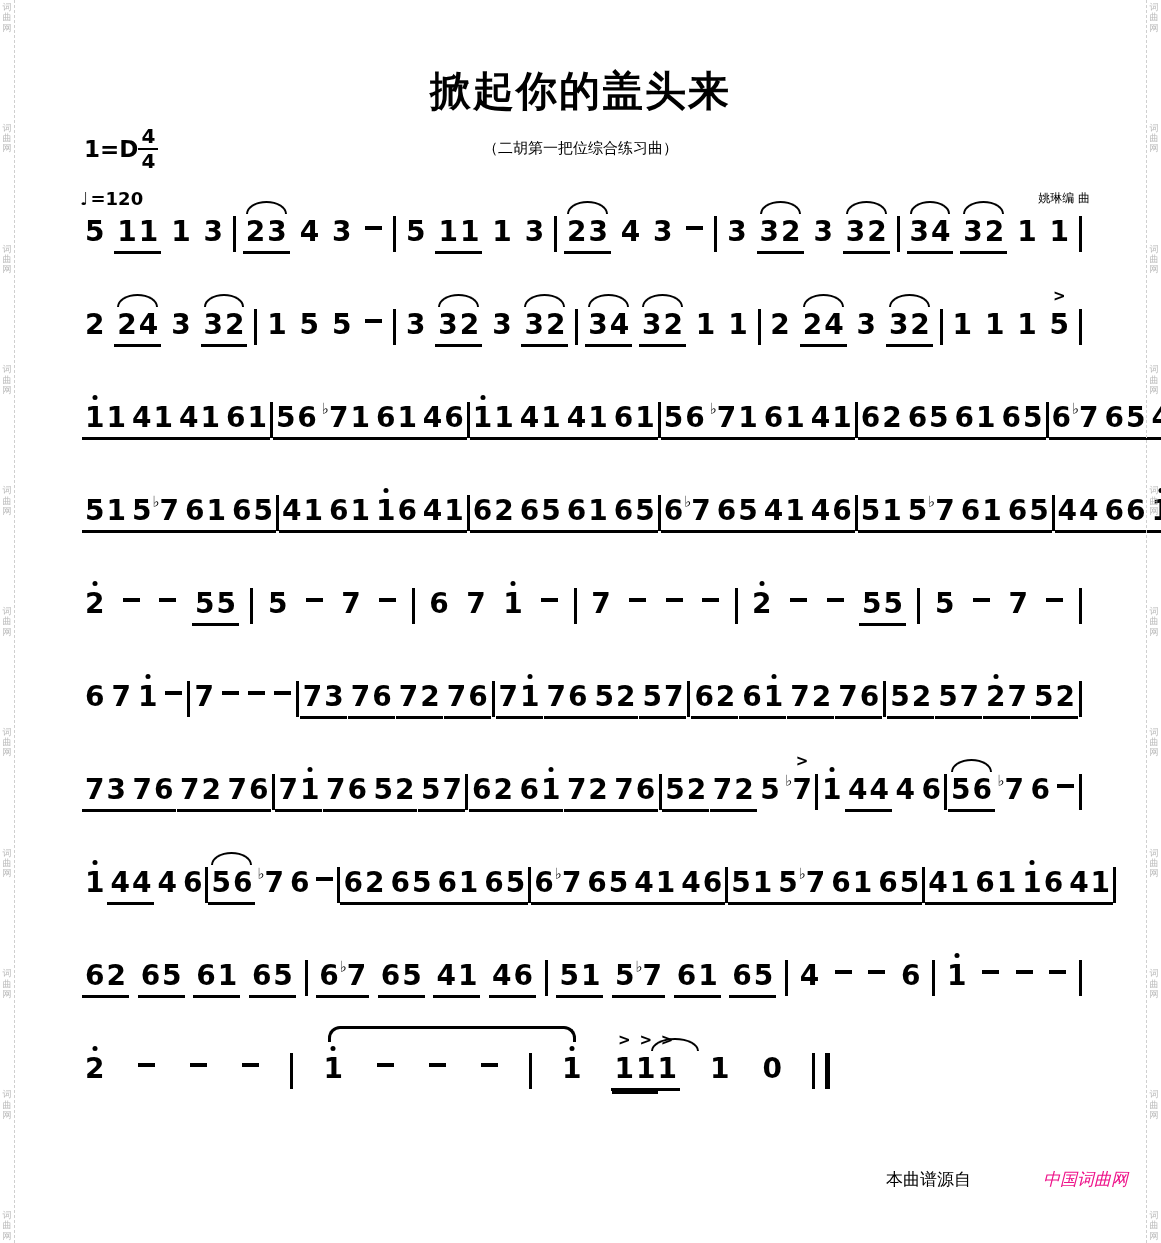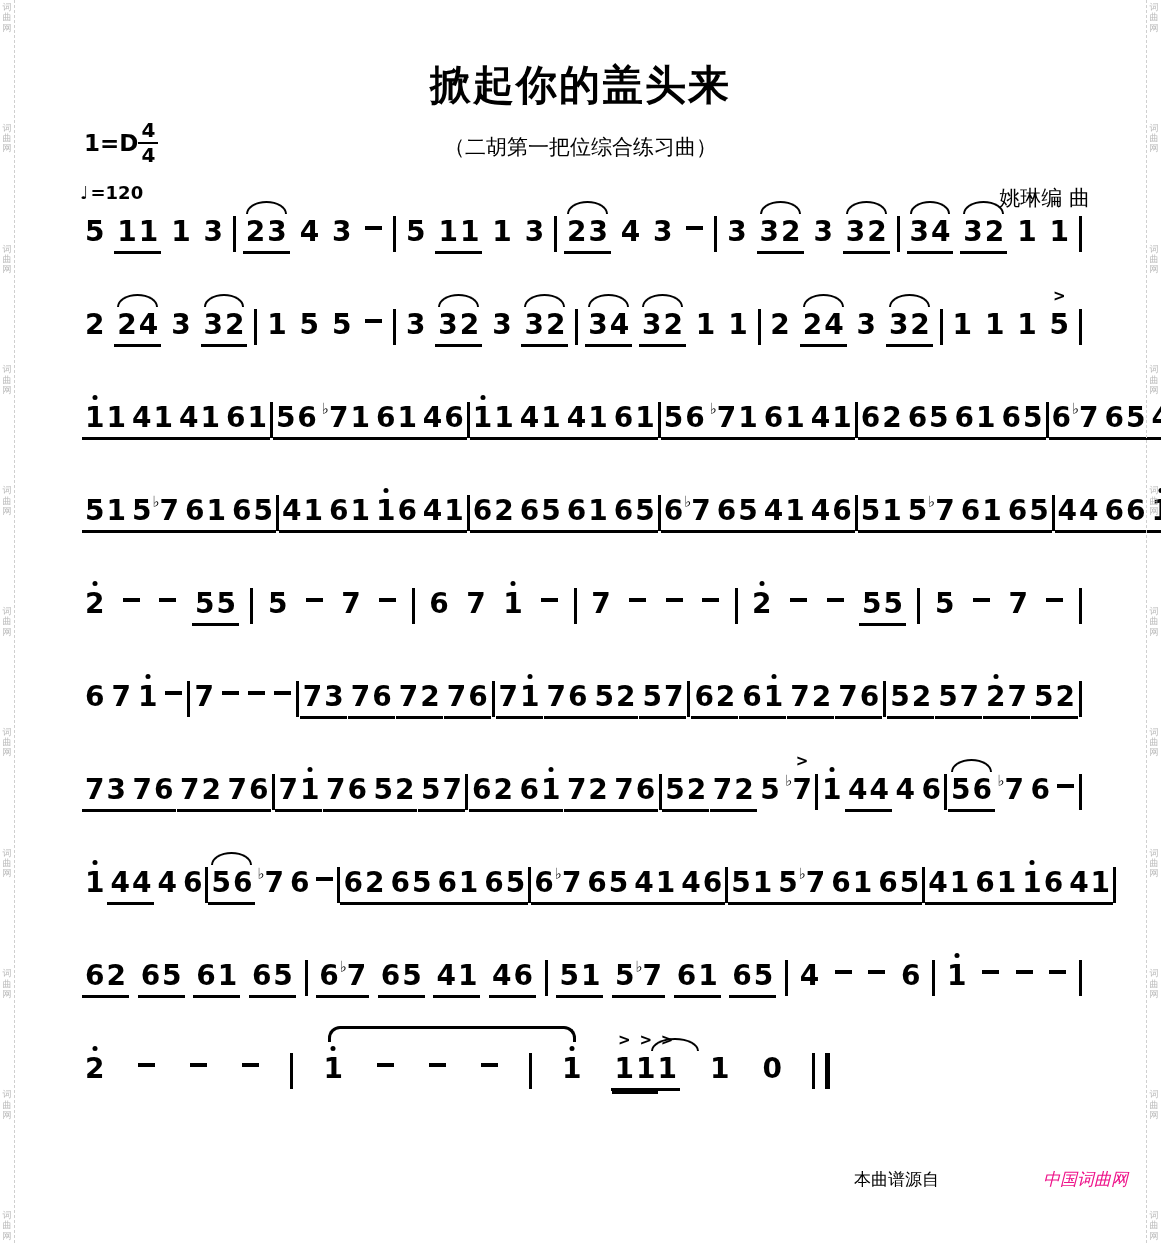--- a/index.html
+++ b/index.html
@@ -10,29 +10,29 @@
   }
   
   .edge{position:absolute;top:0;bottom:0;width:15px;display:flex;flex-direction:column;
         justify-content:space-between;padding:2px 0;box-sizing:border-box;z-index:1;}
   .edge.left{left:0;border-right:1px dashed #cfcfcf;}
   .edge.right{right:0;border-left:1px dashed #cfcfcf;}
   .wm{display:flex;flex-direction:column;align-items:center;font-size:9px;line-height:1.15;
       color:var(--wm,#b9b9b9);}
   
   .header{position:relative;height:206px;}
-  .title{margin:10px;padding-top:48px;text-align:center;font-size:41px;font-weight:bold;letter-spacing:2px;}
-  .subtitle{margin-top:20px;text-align:center;font-size:21px;}
+  .title{margin:16px;padding-top:48px;text-align:center;font-size:41px;font-weight:bold;letter-spacing:2px;}
+  .subtitle{margin-top:20px;text-align:center;font-size:15px;}
   .keysig{position:absolute;left:84px;top:110px;display:flex;align-items:center;gap:0;
           font-size:23px;font-weight:bold;}
   .frac{display:inline-flex;flex-direction:column;align-items:center;font-size:20px;line-height:1.05;}
   .frac .top{border-bottom:2px solid #000;padding:0 3px 1px;}
   .frac .bot{padding-top:1px;}
   .tempo{position:absolute;left:80px;top:172px;font-size:18px;font-weight:bold;display:flex;align-items:center;gap:2px;}
-  .composer{position:absolute;right:71px;top:174px;font-size:21px;}
+  .composer{position:absolute;right:71px;top:174px;font-size:12px;}
   
   .score{position:absolute;left:82px;right:79px;top:206px;}
   .score-line{display:flex;justify-content:space-between;align-items:center;
               height:56px;margin-bottom:37px;}
   .score-line.packed{justify-content:flex-start;gap:27px;}
   .tok{position:relative;display:inline-flex;}
   .digits{position:relative;display:inline-block;font-size:28px;font-weight:bold;line-height:34px;
           padding:0 2px 2px;border-bottom:3px solid transparent;white-space:nowrap;}
   .digits.u1{border-bottom-color:#000;}
   .digits.u2::after{content:"";position:absolute;left:1px;right:32%;bottom:-6px;height:3px;background:#000;}
@@ -46,21 +46,21 @@
   .tok.arc::before{content:"";position:absolute;top:-14px;left:3px;right:3px;height:11px;
                    border:2.5px solid #000;border-bottom:none;
                    border-radius:50% 50% 0 0 / 100% 100% 0 0;}
   .tok.arc-r::before{left:58%;right:-28%;}
   .barline{width:3px;height:36px;background:#000;flex:none;}
   .barline.final{width:10px;background:none;border-left:3px solid #000;border-right:5px solid #000;}
   .tie-group{position:relative;display:inline-flex;align-items:center;gap:27px;}
   .tie-group::before{content:"";position:absolute;top:-22px;left:8px;right:8px;height:13px;
                      border:3px solid #000;border-bottom:none;border-radius:12px 12px 0 0;}
   
-  .footer{position:absolute;top:1168px;right:33px;display:flex;gap:104px;font-size:17px;align-items:flex-start;}
+  .footer{position:absolute;top:1168px;right:33px;display:flex;gap:72px;font-size:17px;align-items:flex-start;}
   .site{color:var(--pink,#ee1289);text-decoration:none;cursor:pointer;font-style:italic;}
 </style>
 </head>
 <body>
 
 <div class="edge left">
     <div class="wm">
       <span>词</span>
       <span>曲</span>
       <span>网</span>

